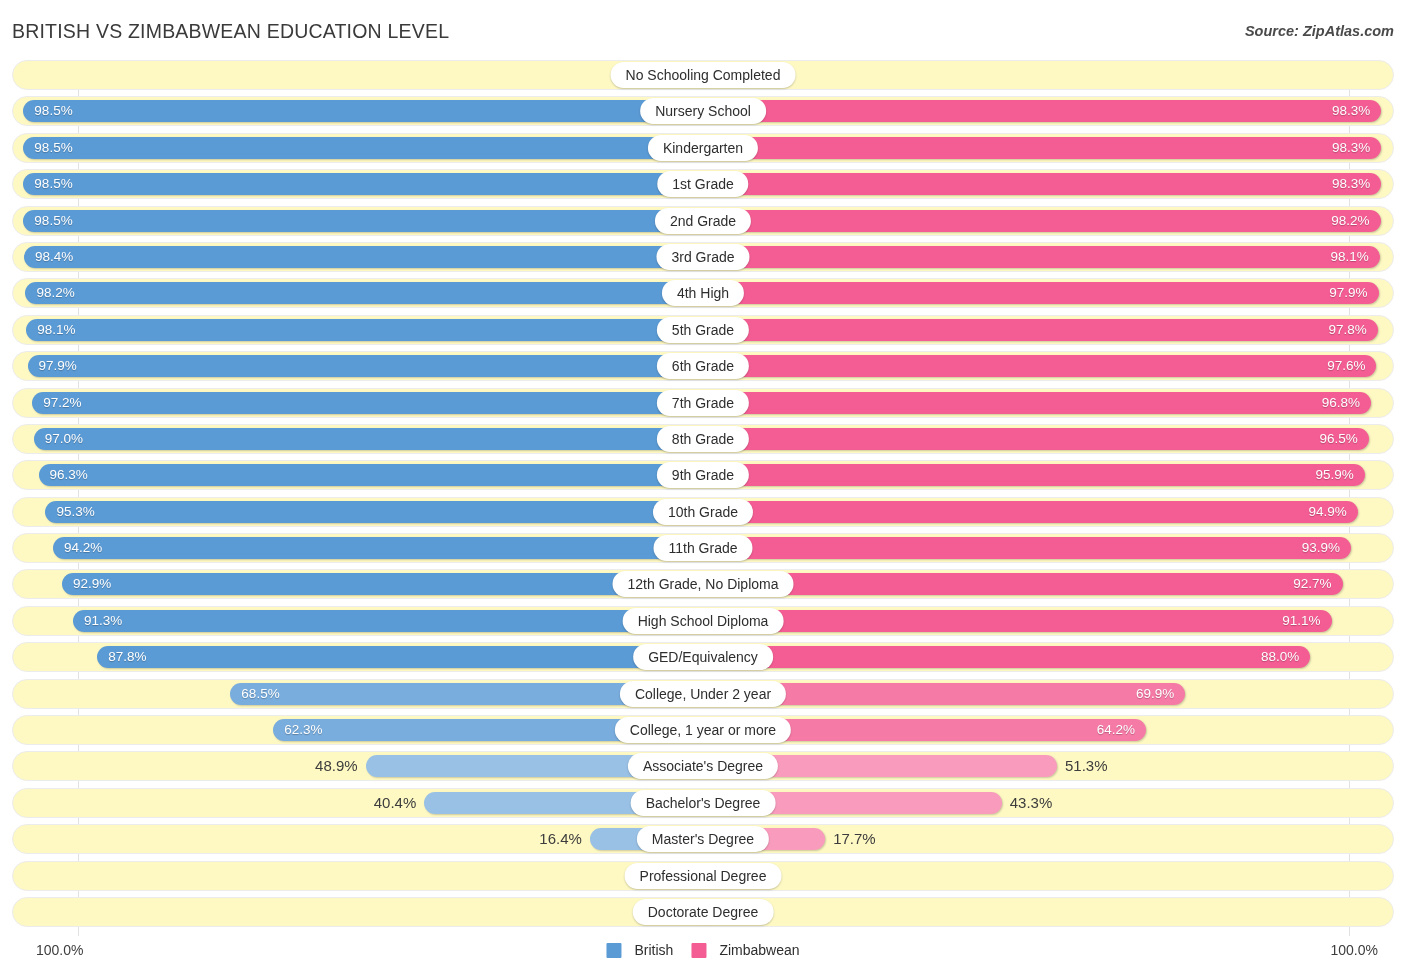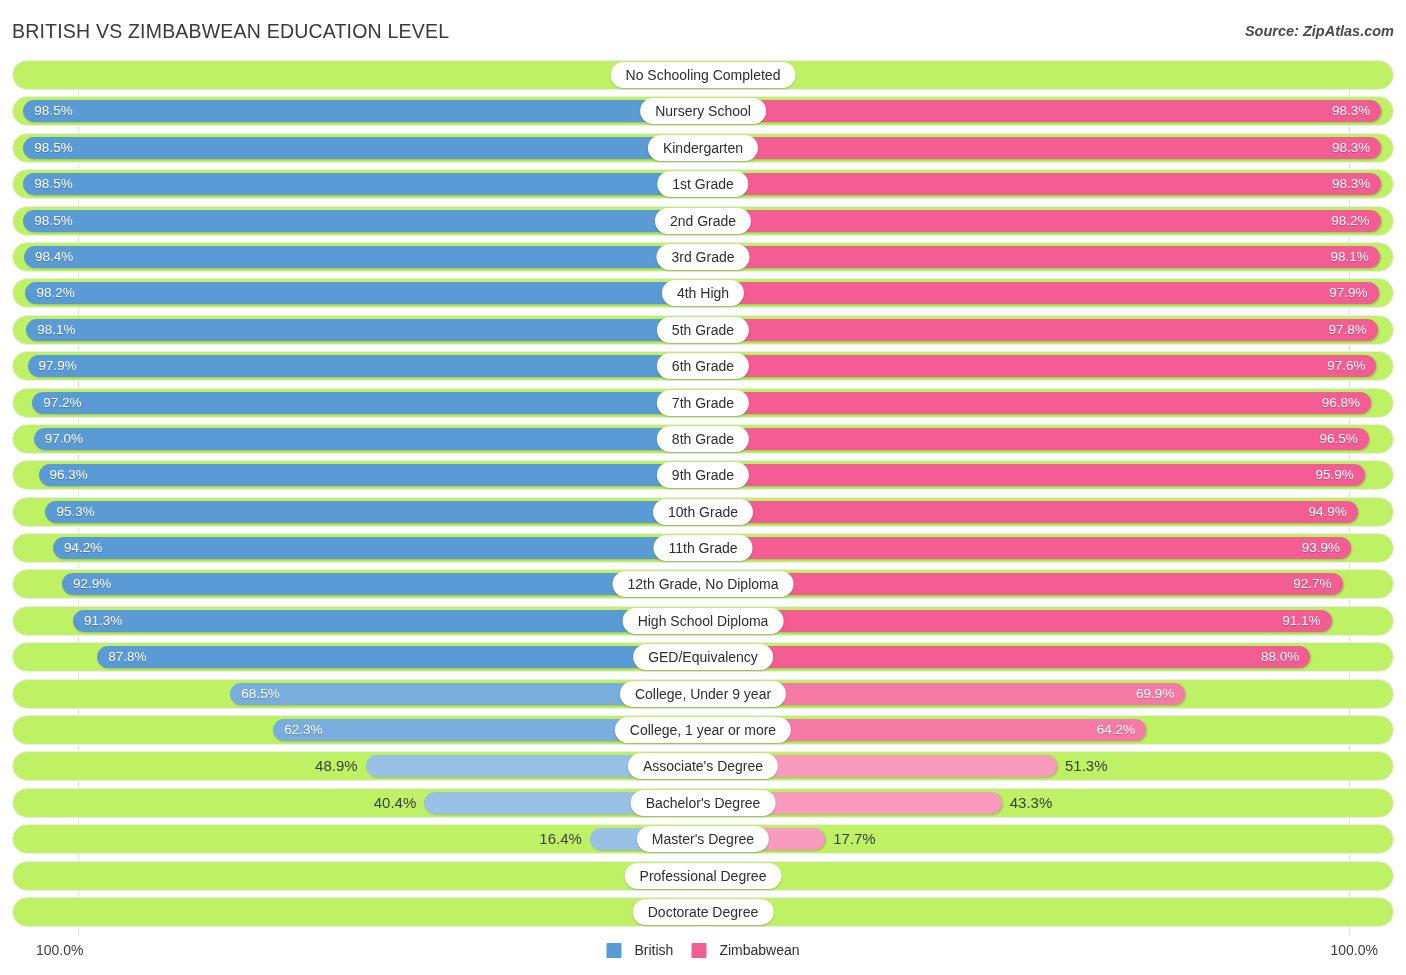--- a/index.html
+++ b/index.html
@@ -72,21 +72,21 @@
 
   .rows {
     position: relative;
     z-index: 1;
   }
 
   .row {
     position: relative;
     height: 30px;
     margin: 0 12px 6.4px 12px;
-    background: #bef264;
+    background: #fef9c3;
     border: 1px solid #ececec;
     border-radius: 15px;
     box-sizing: border-box;
   }
   .row-inner {
     position: absolute;
     left: 0; right: 0; top: 0; bottom: 0;
   }
 
   
@@ -392,21 +392,21 @@
           </div>
         </div>
         <div class="row">
           <div class="row-inner">
             <div class="bar left" style="width: 34.25%; background: rgb(121, 173, 221);">
               <span class="val">68.5%</span>
             </div>
             <div class="bar right" style="width: 34.95%; background: rgb(246, 122, 166);">
               <span class="val">69.9%</span>
             </div>
-            <div class="pill">College, Under 9 year</div>
+            <div class="pill">College, Under 2 year</div>
           </div>
         </div>
         <div class="row">
           <div class="row-inner">
             <div class="bar left" style="width: 31.15%; background: rgb(121, 173, 221);">
               <span class="val">62.3%</span>
             </div>
             <div class="bar right" style="width: 32.1%; background: rgb(246, 122, 166);">
               <span class="val">64.2%</span>
             </div>

